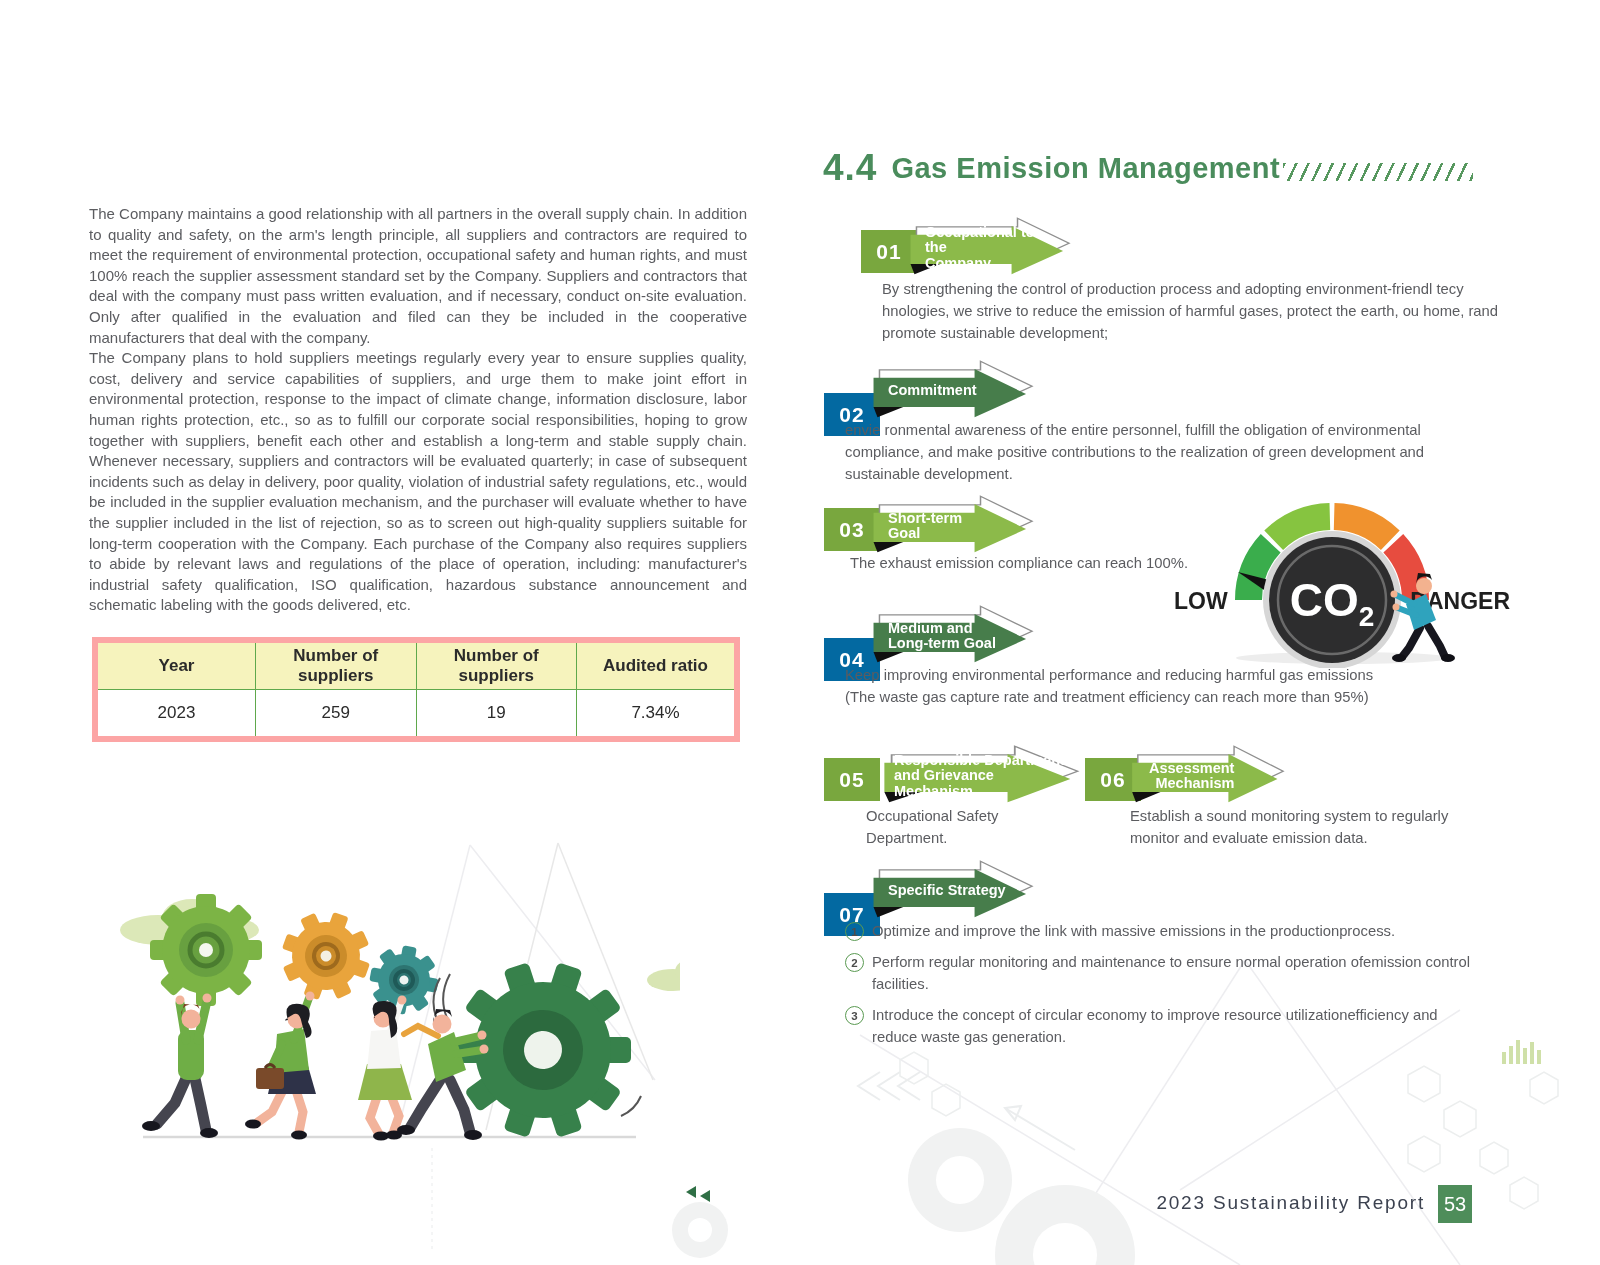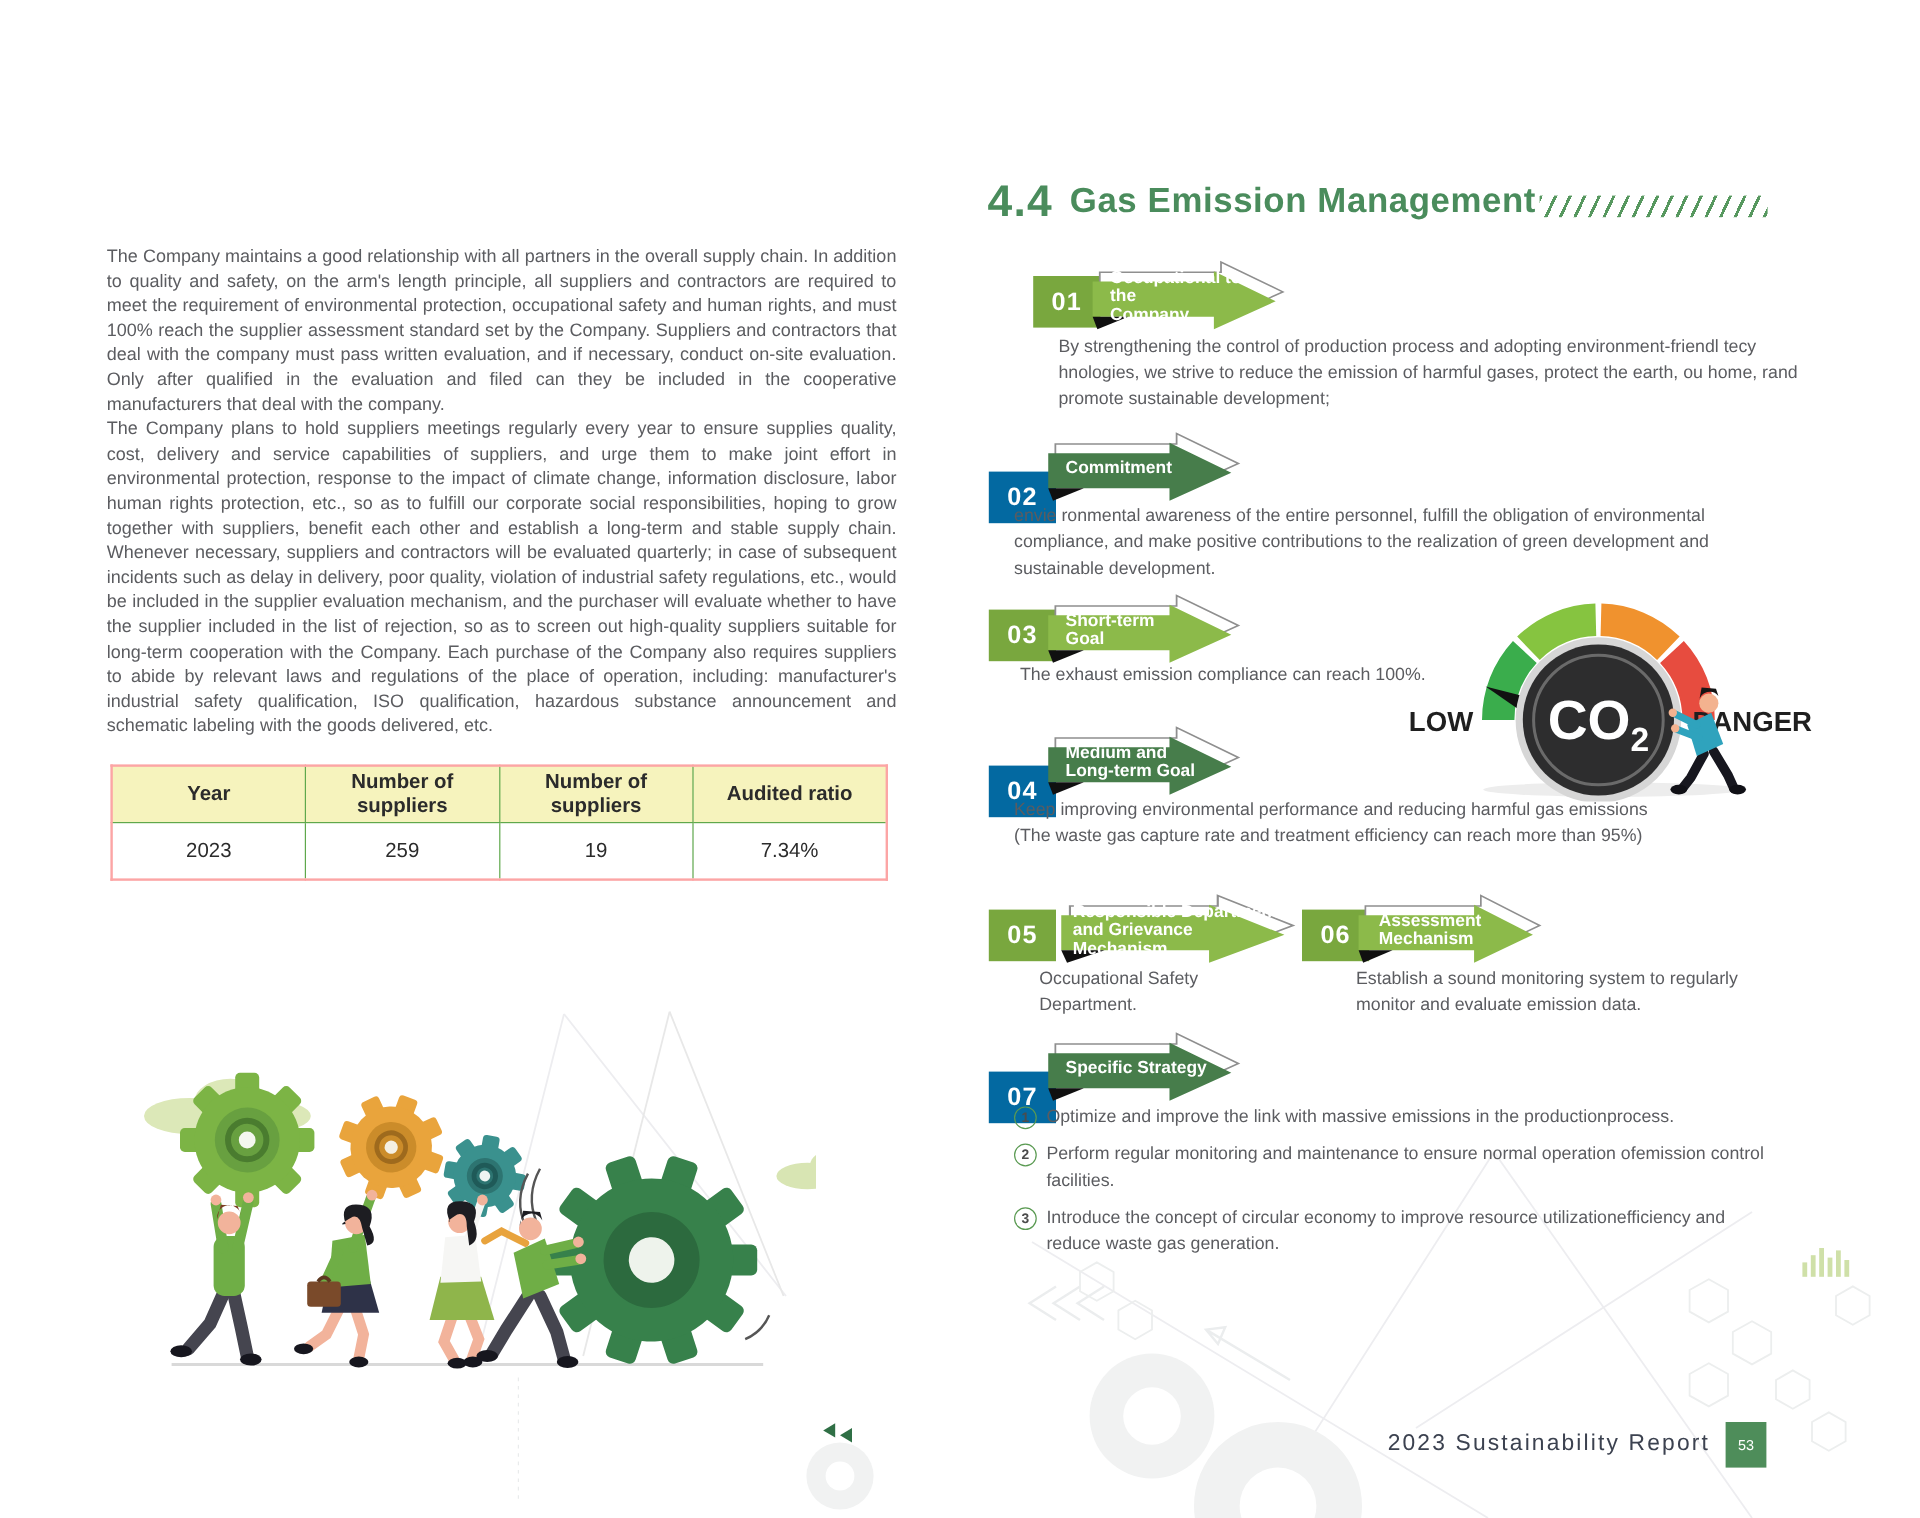--- a/index.html
+++ b/index.html
@@ -5,21 +5,21 @@
   html,body{margin:0;padding:0;background:#ffffff;}
   .page{position:relative;width:1600px;height:1265px;background:#fff;overflow:hidden;
         font-family:"Liberation Sans","DejaVu Sans",sans-serif;}
   
   .body-text{position:absolute;left:89px;top:204px;width:658px;color:#5b5c60;
              font-size:15px;line-height:20.6px;text-align:justify;}
   .body-text p{margin:0;}
   .supplier-table{position:absolute;left:92px;top:637px;width:648px;border-collapse:collapse;
                   font-size:17px;color:#2b2b2b;}
   .supplier-table th,.supplier-table td{border:1px solid #5fa84c;text-align:center;height:46px;padding:0 4px;}
-  .supplier-table{border:2px solid #fca5a5;padding-left:11px;}
+  .supplier-table{border:6px solid #fca5a5;padding-left:11px;}
   .supplier-table th{background:#f6f3bd;font-weight:600;}
   .supplier-table td{background:#fff;font-weight:500;}
   
   .section-title{position:absolute;left:823px;top:147px;display:flex;align-items:center;color:#4a8c5c;}
   .section-title .sec-num{font-size:37px;font-weight:bold;letter-spacing:1px;}
   .section-title .sec-text{font-size:29px;font-weight:bold;margin-left:14px;letter-spacing:.5px;}
   .hatch{position:absolute;left:1283px;top:163px;width:190px;height:18px;
          background:repeating-linear-gradient(115deg,#57985f 0 2.5px,transparent 2.5px 11px);}
   .banner{position:absolute;height:62px;}
   .banner svg{position:absolute;left:0;top:0;width:100%;height:100%;}
@@ -34,21 +34,21 @@
   .item-text{position:absolute;color:#5b5c60;font-size:14.8px;line-height:22px;white-space:pre-line;}
   .strategies{position:absolute;left:845px;top:920px;width:640px;}
   .strategy{display:flex;align-items:flex-start;margin-bottom:9px;color:#5b5c60;font-size:14.8px;line-height:22px;}
   .strategy .cnum{flex:0 0 auto;width:17px;height:17px;border:1.5px solid #5a9a52;border-radius:50%;
                   color:#4c4c4c;font-size:11.5px;font-weight:bold;display:flex;align-items:center;
                   justify-content:center;margin:2px 8px 0 0;}
   
   .footer-text{position:absolute;top:1192px;left:0;width:1425px;text-align:right;color:#3c4250;
                font-size:19px;letter-spacing:1.8px;}
   .page-badge{position:absolute;left:1438px;top:1185px;width:34px;height:38px;background:#4e8d5a;
-              color:#fff;font-size:12px;display:flex;align-items:center;justify-content:center;}
+              color:#fff;font-size:20px;display:flex;align-items:center;justify-content:center;}
   
   .watermark,.team-illustration,.gauge{position:absolute;pointer-events:none;}
   .team-illustration{left:88px;top:828px;width:592px;height:342px;}
   .gauge{left:1172px;top:468px;width:340px;height:200px;}
   .watermark{left:0;top:0;width:1600px;height:1265px;}
 </style>
 </head>
 <body>
 
 <div class="page">
@@ -367,21 +367,21 @@
       <polygon points="56,15 158,15 158,5 210,34 158,61 158,49 56,49" fill="#ffffff" stroke="#8f8f8f" stroke-width="1.5"></polygon>
       <polygon class="arrow-body" points="50,24 152,24 152,14 204,43 152,70 152,58 50,58"></polygon>
       <polygon points="50,58 80,58 54,70" fill="#101010"></polygon>
     </svg>
     <div class="label" style="left:70px;">Responsible Department
 and Grievance Mechanism</div>
   </div>
   <div class="item-text" style="left:866px;top:805px;width:240px;">Occupational Safety
 Department.</div>
 
-  <div class="banner light" style="left:1085px;top:742px;width:200px;">
+  <div class="banner light" style="left:1085px;top:742px;width:200px;text-align:right;">
     <div class="numbox">06</div>
     <svg viewBox="0 0 212 72" preserveAspectRatio="none">
       <polygon points="56,15 158,15 158,5 210,34 158,61 158,49 56,49" fill="#ffffff" stroke="#8f8f8f" stroke-width="1.5"></polygon>
       <polygon class="arrow-body" points="50,24 152,24 152,14 204,43 152,70 152,58 50,58"></polygon>
       <polygon points="50,58 80,58 54,70" fill="#101010"></polygon>
     </svg>
     <div class="label">Assessment
 Mechanism</div>
   </div>
   <div class="item-text" style="left:1130px;top:805px;width:360px;">Establish a sound monitoring system to regularly monitor and evaluate emission data.</div>

